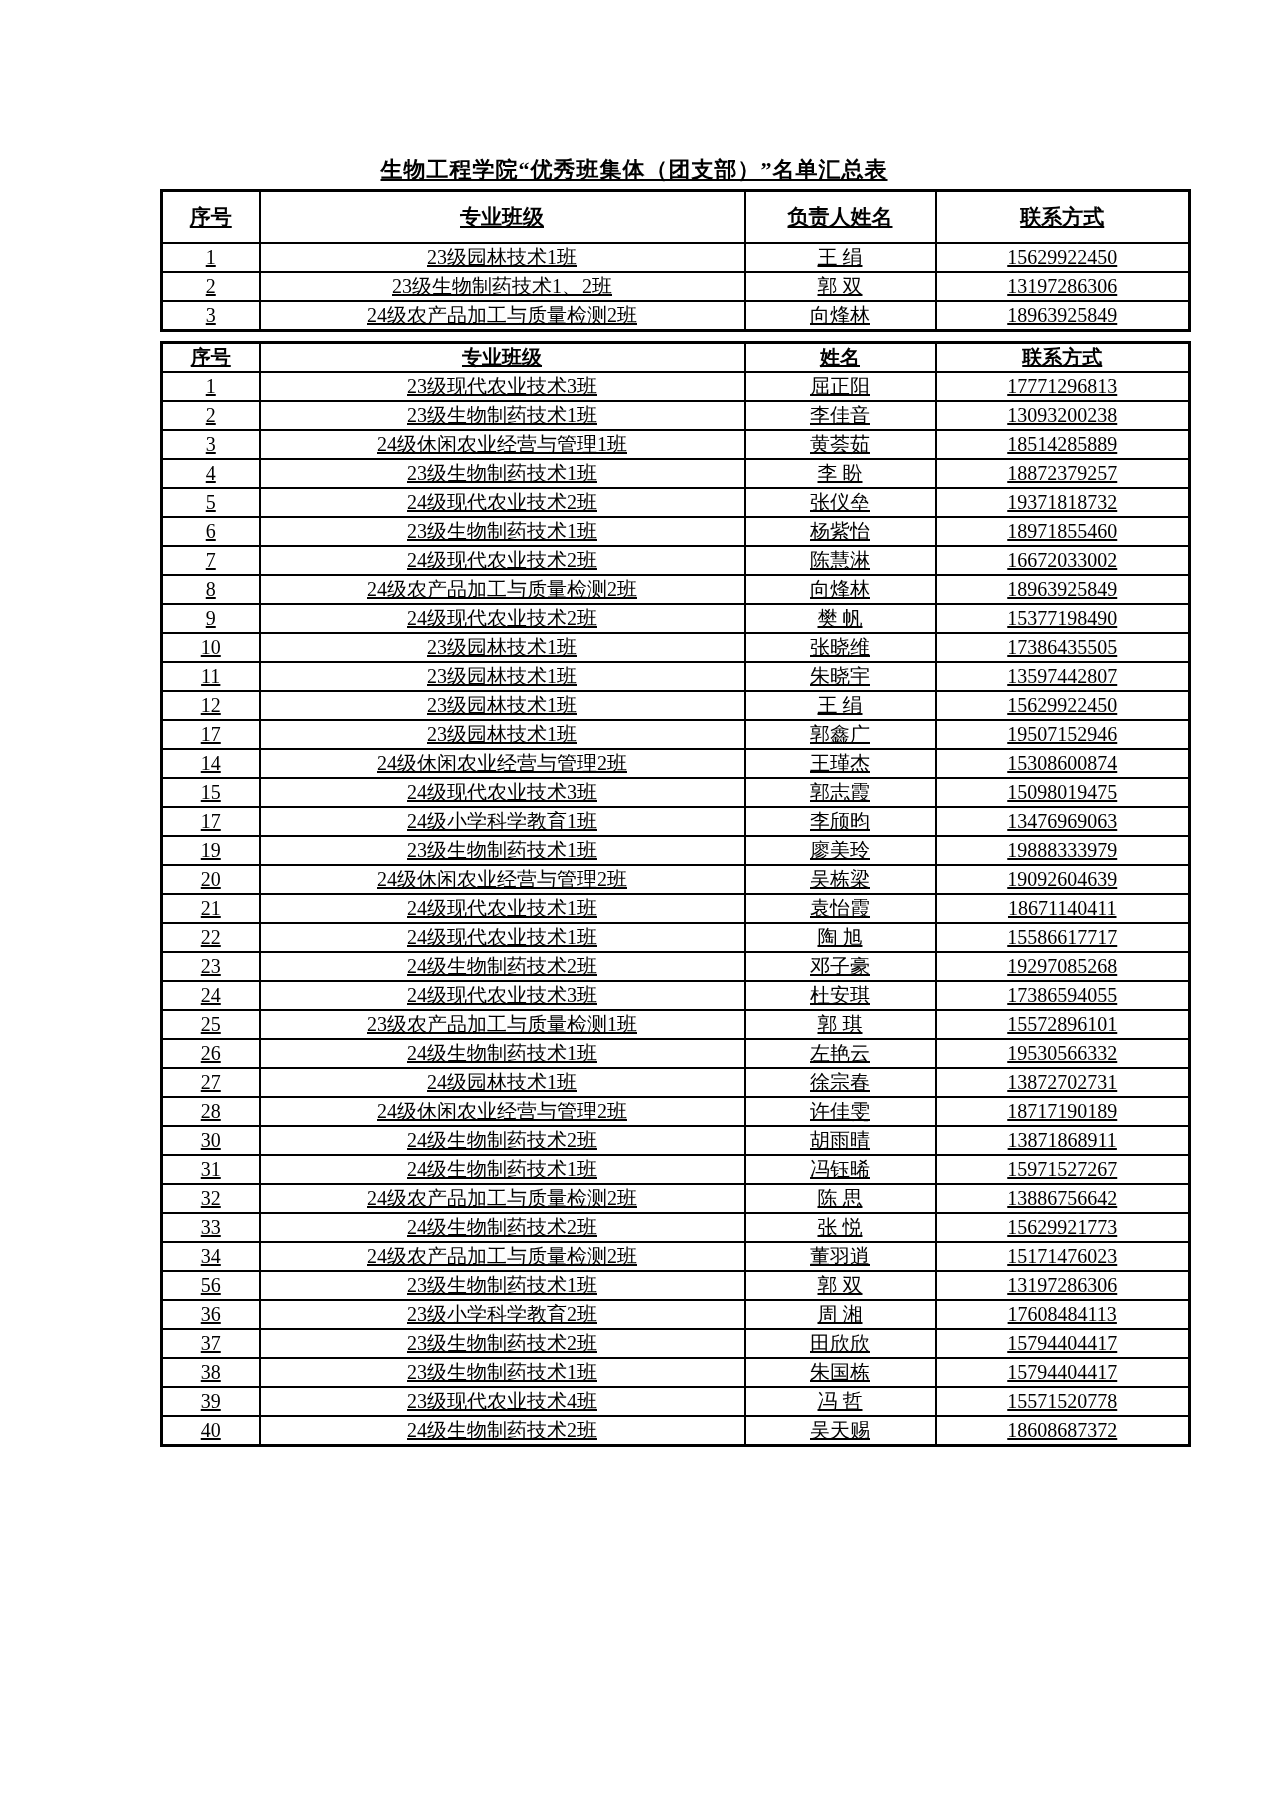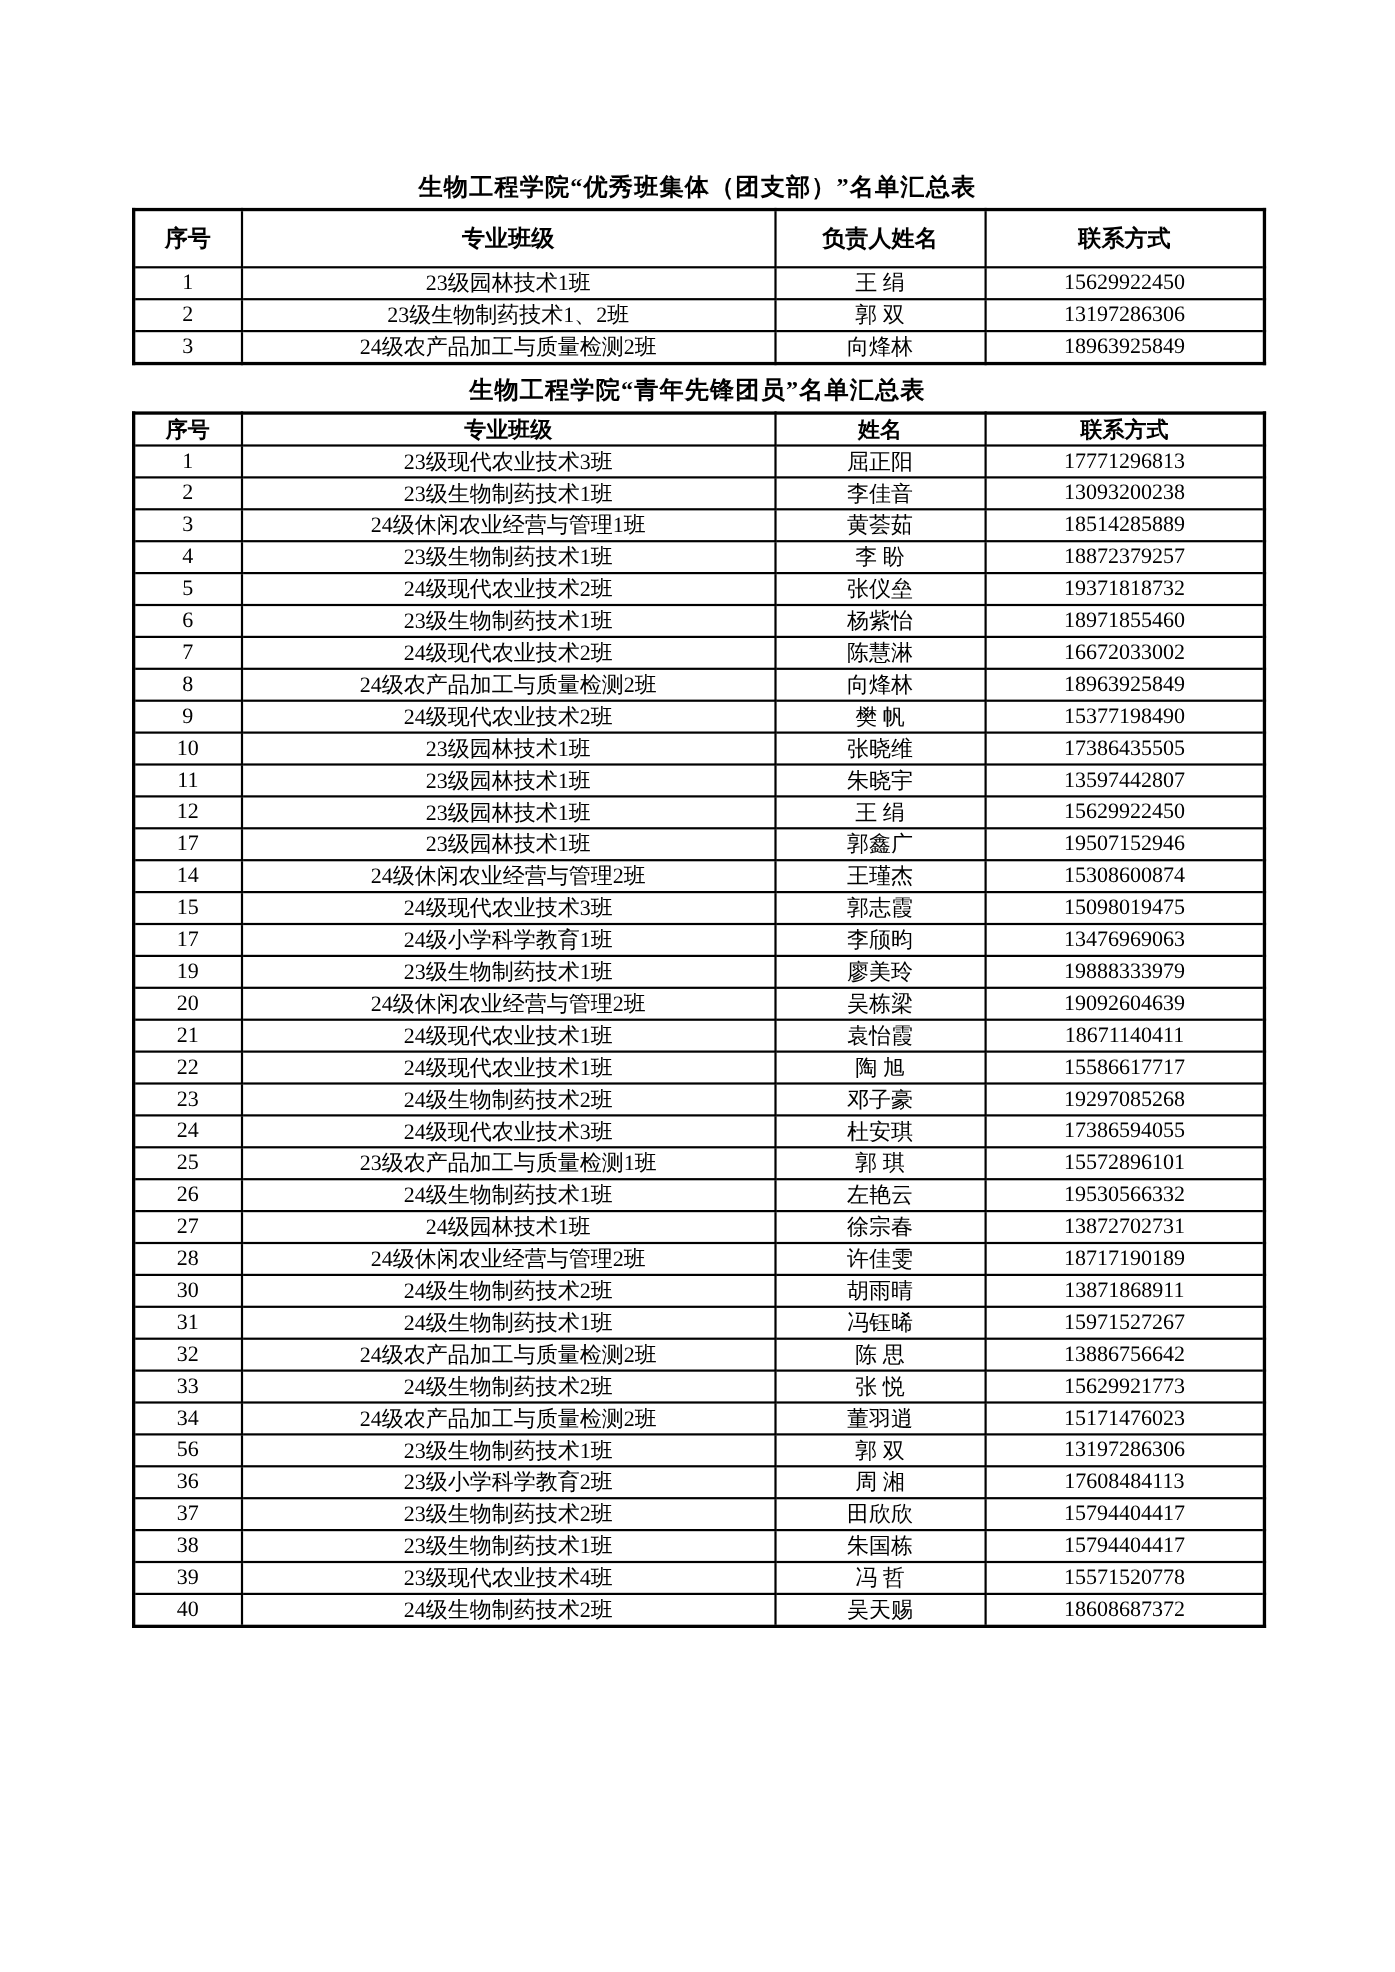--- a/index.html
+++ b/index.html
@@ -12,36 +12,38 @@
     height: 1793px;
     position: relative;
     font-family: "Liberation Serif", "DejaVu Serif", serif;
     color: #000000;
     overflow: hidden;
   }
   .table-block {
     position: absolute;
     left: 120px;
     width: 1028px;
+    text-decoration: underline;
   }
   .block-1 { top: 156px; }
   .block-2 { top: 341px; }
   .doc-title {
     font-size: 22px;
     font-weight: bold;
     text-align: center;
     line-height: 28px;
     margin-bottom: 5px;
     letter-spacing: 1px;
   }
   table {
     border-collapse: collapse;
     table-layout: fixed;
     width: 1028px;
     border: 3px solid #000000;
+    margin-left: 40px;
   }
   th, td {
     border: 2px solid #000000;
     text-align: center;
     vertical-align: middle;
     padding: 0;
     white-space: nowrap;
     overflow: hidden;
     font-size: 20px;
   }
@@ -94,21 +96,20 @@
             <td>3</td>
             <td>24级农产品加工与质量检测2班</td>
             <td>向烽林</td>
             <td>18963925849</td>
           </tr>
         </tbody>
       </table>
   </section>
 
   <section class="table-block block-2">
-    <div class="doc-title">生物工程学院“青年先锋团员”名单汇总表</div>
     <table class="t2">
       <colgroup>
         <col class="c-index">
           <col class="c-class">
           <col class="c-name">
           <col class="c-phone">
       </colgroup>
     <thead>
           <tr>
             <th>序号</th>

